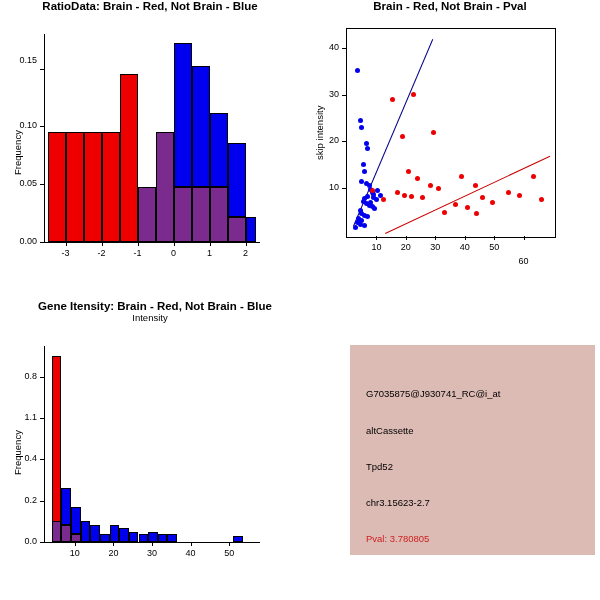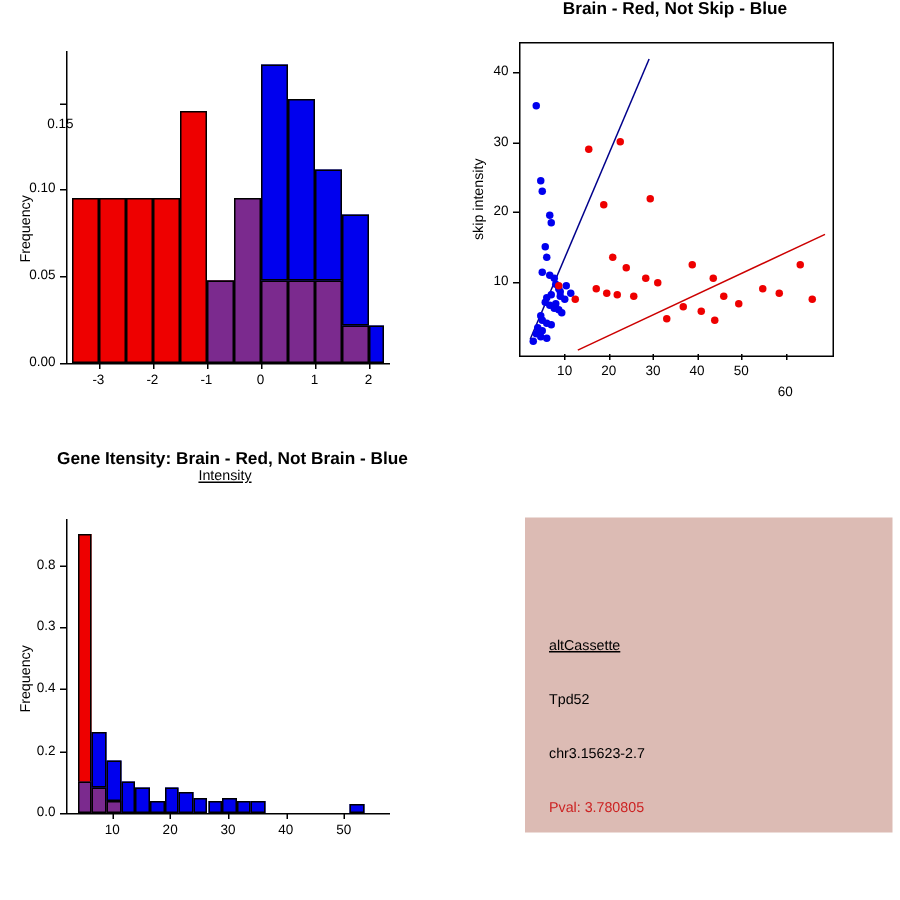--- a/index.html
+++ b/index.html
@@ -18,20 +18,21 @@
   .infotext{font-size:9.5px;position:absolute;white-space:nowrap;}
   .boxframe{position:absolute;border:1px solid #000;}
   .fitline{position:absolute;transform-origin:0 0;height:1px;}
 </style>
 </head>
 <body>
 
 <div id="root">
 
   <div class="panel" style="left:0;top:0;width:300px;height:300px;">
+    <div class="title" style="left:0;top:6px;width:300px;">RatioData: Brain - Red, Not Brain - Blue</div>
     <div id="p1plot" class="plotarea" style="left:44px;top:34px;width:216px;height:208px;">
         <div class="bar" style="left: 3.6px; top: 98.2222px; width: 18px; height: 109.778px; background: rgb(238, 0, 0); border: 1px solid rgb(0, 0, 0); box-sizing: border-box;"></div>
         <div class="bar" style="left: 21.6px; top: 98.2222px; width: 18px; height: 109.778px; background: rgb(238, 0, 0); border: 1px solid rgb(0, 0, 0); box-sizing: border-box;"></div>
         <div class="bar" style="left: 39.6px; top: 98.2222px; width: 18px; height: 109.778px; background: rgb(238, 0, 0); border: 1px solid rgb(0, 0, 0); box-sizing: border-box;"></div>
         <div class="bar" style="left: 57.6px; top: 98.2222px; width: 18px; height: 109.778px; background: rgb(238, 0, 0); border: 1px solid rgb(0, 0, 0); box-sizing: border-box;"></div>
         <div class="bar" style="left: 75.6px; top: 40.4444px; width: 18px; height: 167.556px; background: rgb(238, 0, 0); border: 1px solid rgb(0, 0, 0); box-sizing: border-box;"></div>
         <div class="bar" style="left: 93.6px; top: 152.533px; width: 18px; height: 55.4667px; background: rgb(238, 0, 0); border: 1px solid rgb(0, 0, 0); box-sizing: border-box;"></div>
         <div class="bar" style="left: 111.6px; top: 98.2222px; width: 18px; height: 109.778px; background: rgb(238, 0, 0); border: 1px solid rgb(0, 0, 0); box-sizing: border-box;"></div>
         <div class="bar" style="left: 129.6px; top: 152.533px; width: 18px; height: 55.4667px; background: rgb(238, 0, 0); border: 1px solid rgb(0, 0, 0); box-sizing: border-box;"></div>
         <div class="bar" style="left: 147.6px; top: 152.533px; width: 18px; height: 55.4667px; background: rgb(238, 0, 0); border: 1px solid rgb(0, 0, 0); box-sizing: border-box;"></div>
@@ -67,27 +68,27 @@
         <div class="ticklabel" style="left: 245.6px; top: 248px; transform: translateX(-50%);">2</div>
       </div>
     <div id="p1yticks">
         <div class="axisline" style="left: 40px; top: 242px; width: 4px; height: 1px;"></div>
         <div class="ticklabel" style="left: 37px; top: 236px; transform: translateX(-100%);">0.00</div>
         <div class="axisline" style="left: 40px; top: 184.222px; width: 4px; height: 1px;"></div>
         <div class="ticklabel" style="left: 37px; top: 178.222px; transform: translateX(-100%);">0.05</div>
         <div class="axisline" style="left: 40px; top: 126.444px; width: 4px; height: 1px;"></div>
         <div class="ticklabel" style="left: 37px; top: 120.444px; transform: translateX(-100%);">0.10</div>
         <div class="axisline" style="left: 40px; top: 68.6667px; width: 4px; height: 1px;"></div>
-        <div class="ticklabel" style="left: 37px; top: 77px; transform: translateX(-100%); margin-left: 12px;">0.15</div>
+        <div class="ticklabel" style="left: 37px; top: 55px; transform: translateX(-100%);">0.15</div>
       </div>
     <div class="vlabel" style="left:12px;top:175px;">Frequency</div>
   </div>
 
   <div class="panel" style="left:300px;top:0;width:300px;height:300px;">
-    <div class="title" style="left:0;top:6px;width:300px;">Brain - Red, Not Skip - Blue</div>
+    <div class="title" style="left:0;top:6px;width:300px;">Brain - Red, Not Brain - Pval</div>
     <div class="boxframe" id="p2frame" style="left:46px;top:28px;width:208px;height:208px;"></div>
     <div id="p2plot" class="plotarea" style="left:47px;top:29px;width:206px;height:206px;overflow:hidden;">
         <div class="fitline" style="left: 5.88571px; top: 196.636px; width: 203.432px; background: rgb(0, 0, 139); transform: rotate(-67.0092deg);"></div>
         <div class="fitline" style="left: 38.2571px; top: 203.659px; width: 182.007px; background: rgb(204, 0, 0); transform: rotate(-25.1148deg);"></div>
         <div class="pt" style="left: 7.8px; top: 38.7px; width: 5px; height: 5px; background: rgb(0, 0, 238);"></div>
         <div class="pt" style="left: 10.7429px; top: 88.7955px; width: 5px; height: 5px; background: rgb(0, 0, 238);"></div>
         <div class="pt" style="left: 11.6257px; top: 95.8182px; width: 5px; height: 5px; background: rgb(0, 0, 238);"></div>
         <div class="pt" style="left: 16.6286px; top: 112.205px; width: 5px; height: 5px; background: rgb(0, 0, 238);"></div>
         <div class="pt" style="left: 18.1px; top: 116.886px; width: 5px; height: 5px; background: rgb(0, 0, 238);"></div>
         <div class="pt" style="left: 13.6857px; top: 133.273px; width: 5px; height: 5px; background: rgb(0, 0, 238);"></div>
@@ -212,29 +213,30 @@
         <div class="ticklabel" style="left: 229.143px; top: 248px; transform: translateX(-50%);">50</div>
       </div>
     <div id="p3yticks">
         <div class="axisline" style="left: 40px; top: 242px; width: 4px; height: 1px;"></div>
         <div class="ticklabel" style="left: 37px; top: 236px; transform: translateX(-100%);">0.0</div>
         <div class="axisline" style="left: 40px; top: 200.737px; width: 4px; height: 1px;"></div>
         <div class="ticklabel" style="left: 37px; top: 194.737px; transform: translateX(-100%);">0.2</div>
         <div class="axisline" style="left: 40px; top: 159.474px; width: 4px; height: 1px;"></div>
         <div class="ticklabel" style="left: 37px; top: 153.474px; transform: translateX(-100%);">0.4</div>
         <div class="axisline" style="left: 40px; top: 118.211px; width: 4px; height: 1px;"></div>
-        <div class="ticklabel" style="left: 37px; top: 112.211px; transform: translateX(-100%);">0.3</div>
+        <div class="ticklabel" style="left: 37px; top: 112.211px; transform: translateX(-100%);">1.1</div>
         <div class="axisline" style="left: 40px; top: 76.9474px; width: 4px; height: 1px;"></div>
         <div class="ticklabel" style="left: 37px; top: 70.9474px; transform: translateX(-100%);">0.8</div>
       </div>
-    <div class="axlabel" style="left:0;top:262px;width:300px;text-decoration:underline;">Intensity</div>
+    <div class="axlabel" style="left:0;top:262px;width:300px;">Intensity</div>
     <div class="vlabel" style="left:12px;top:175px;">Frequency</div>
   </div>
 
   <div class="panel" style="left:300px;top:300px;width:300px;height:300px;">
     <div class="infobox" id="infobox" style="left: 50px; top: 45px; width: 245px; height: 210px; background: rgb(220, 187, 180);"></div>
-    <div class="infotext" style="left:66px;top:125px;text-decoration:underline;">altCassette</div>
+    <div class="infotext" style="left:66px;top:88px;">G7035875@J930741_RC@i_at</div>
+    <div class="infotext" style="left:66px;top:125px;">altCassette</div>
     <div class="infotext" style="left:66px;top:161px;">Tpd52</div>
     <div class="infotext" style="left:66px;top:197px;">chr3.15623-2.7</div>
     <div class="infotext" id="pvaltext" style="left:66px;top:233px;color:#cc2222;">Pval: 3.780805</div>
   </div>
 
 </div>
 
 </body></html>

